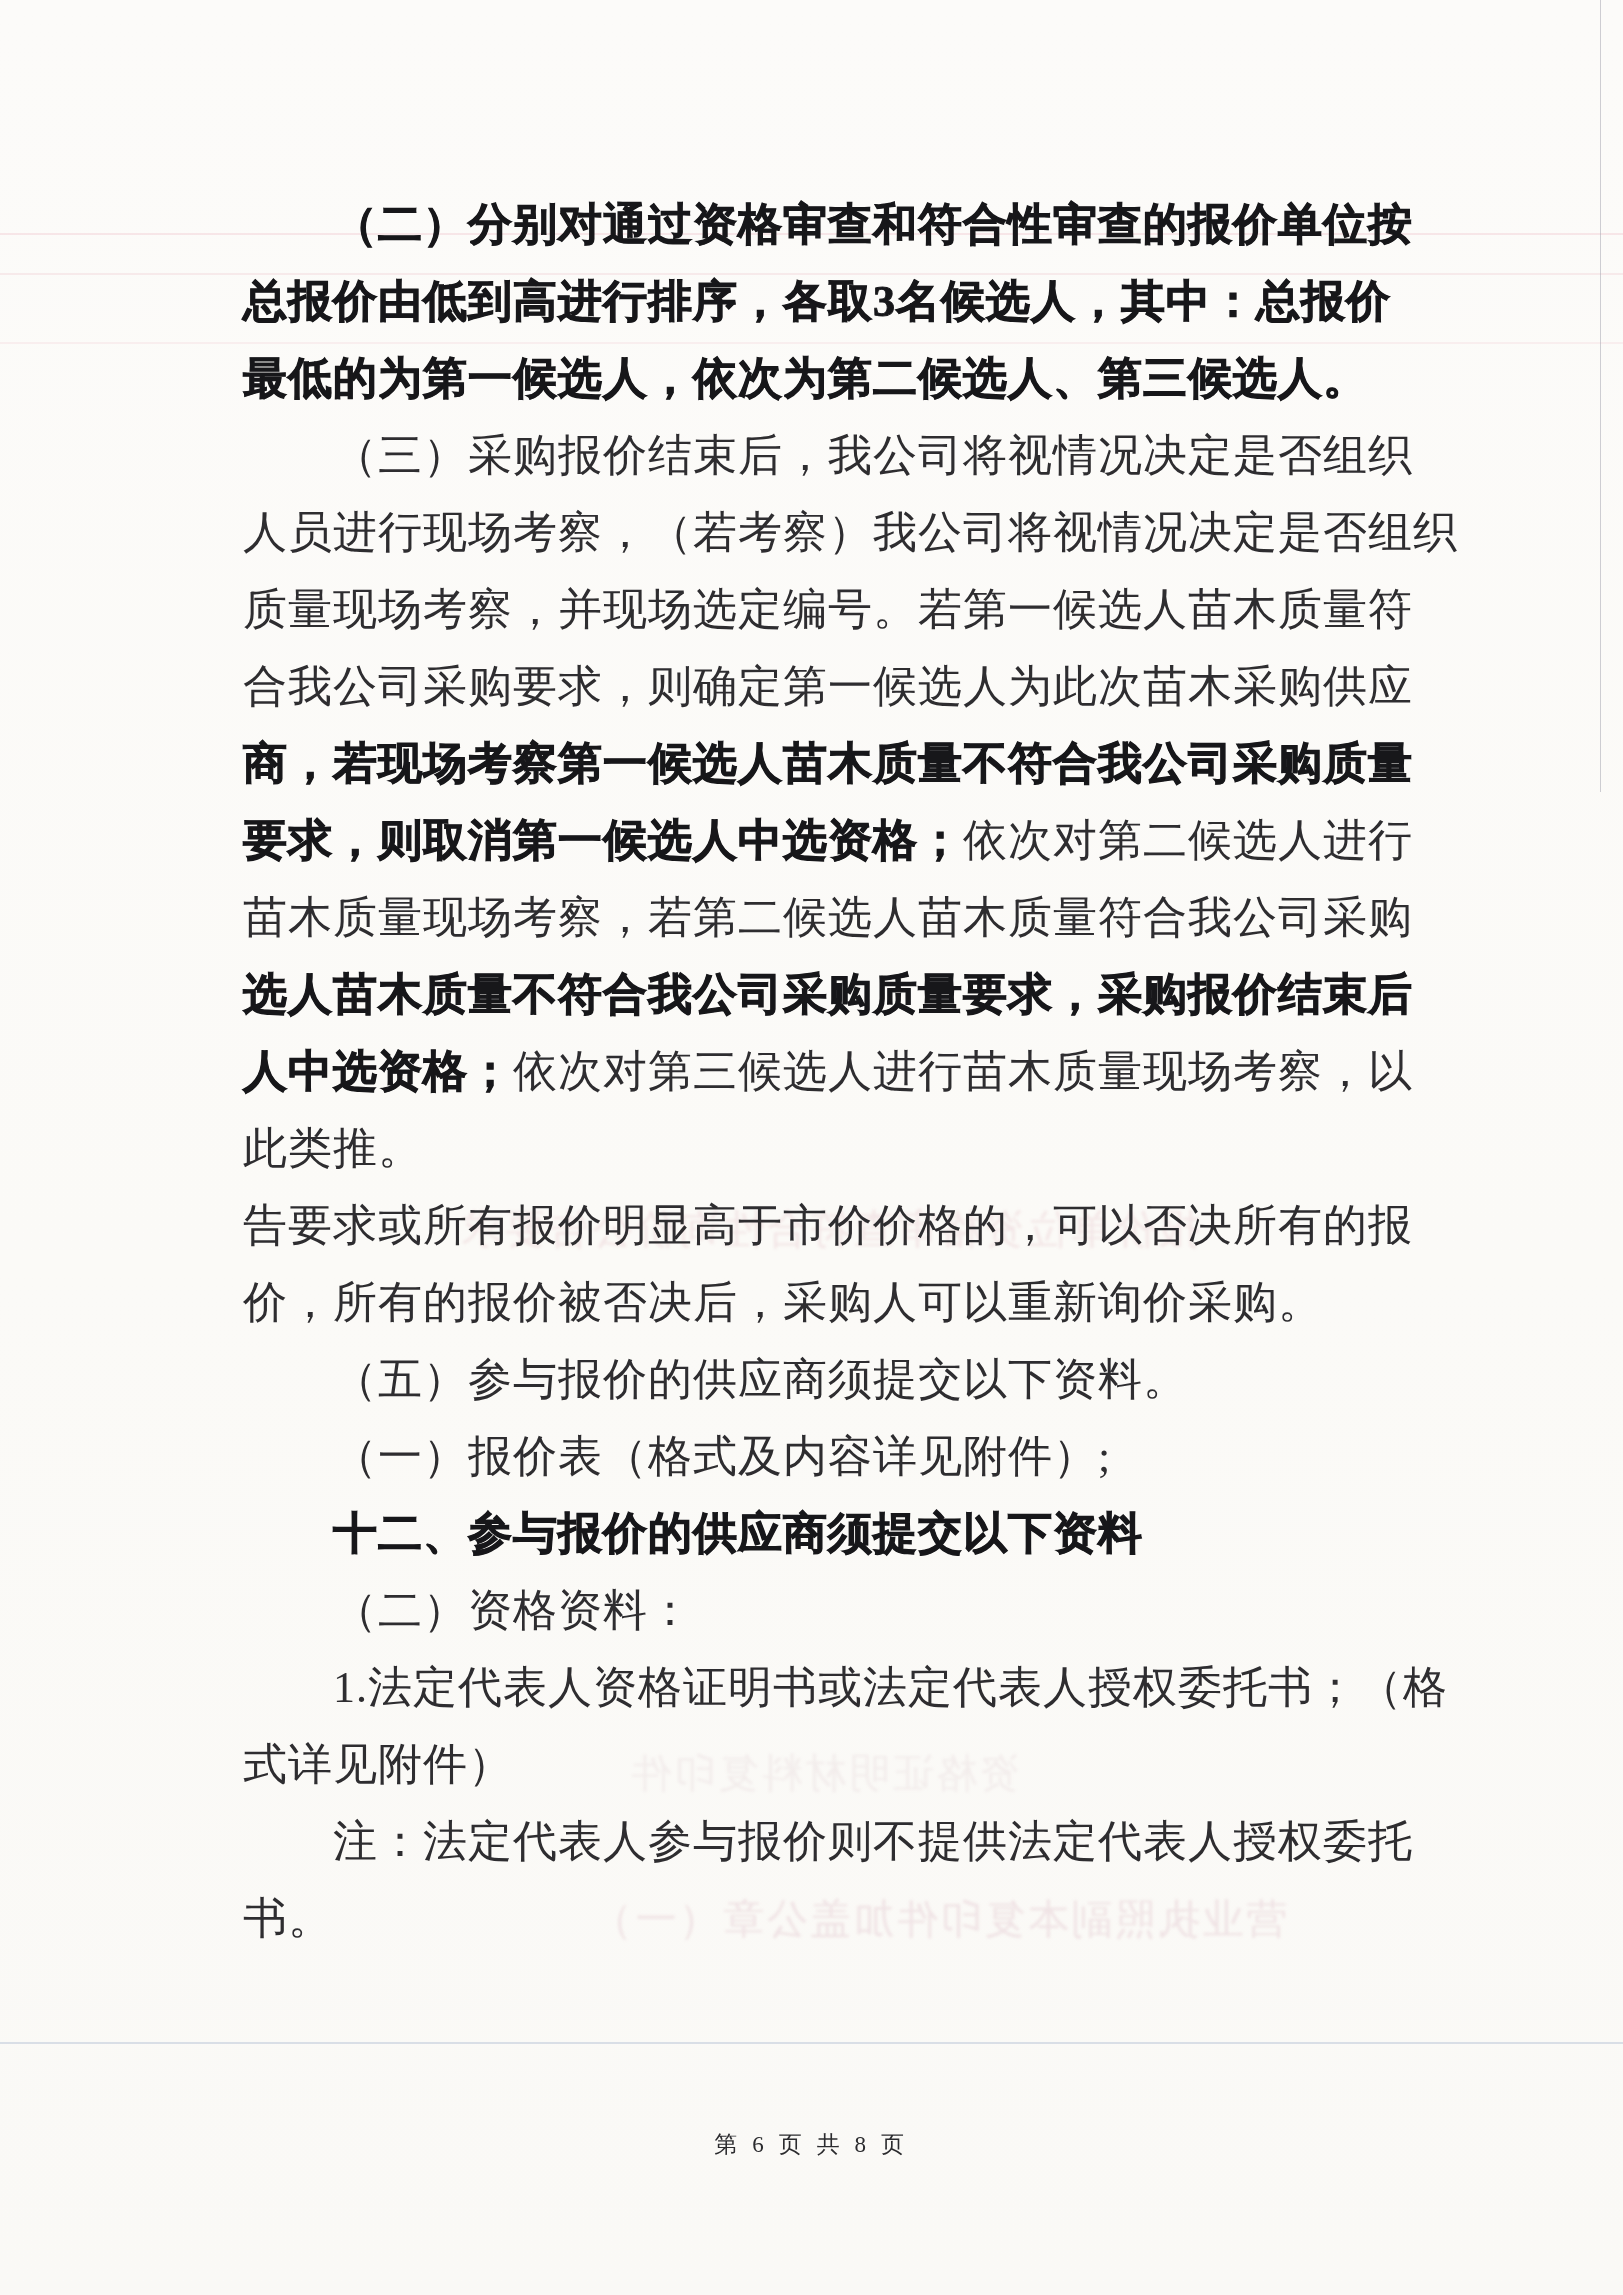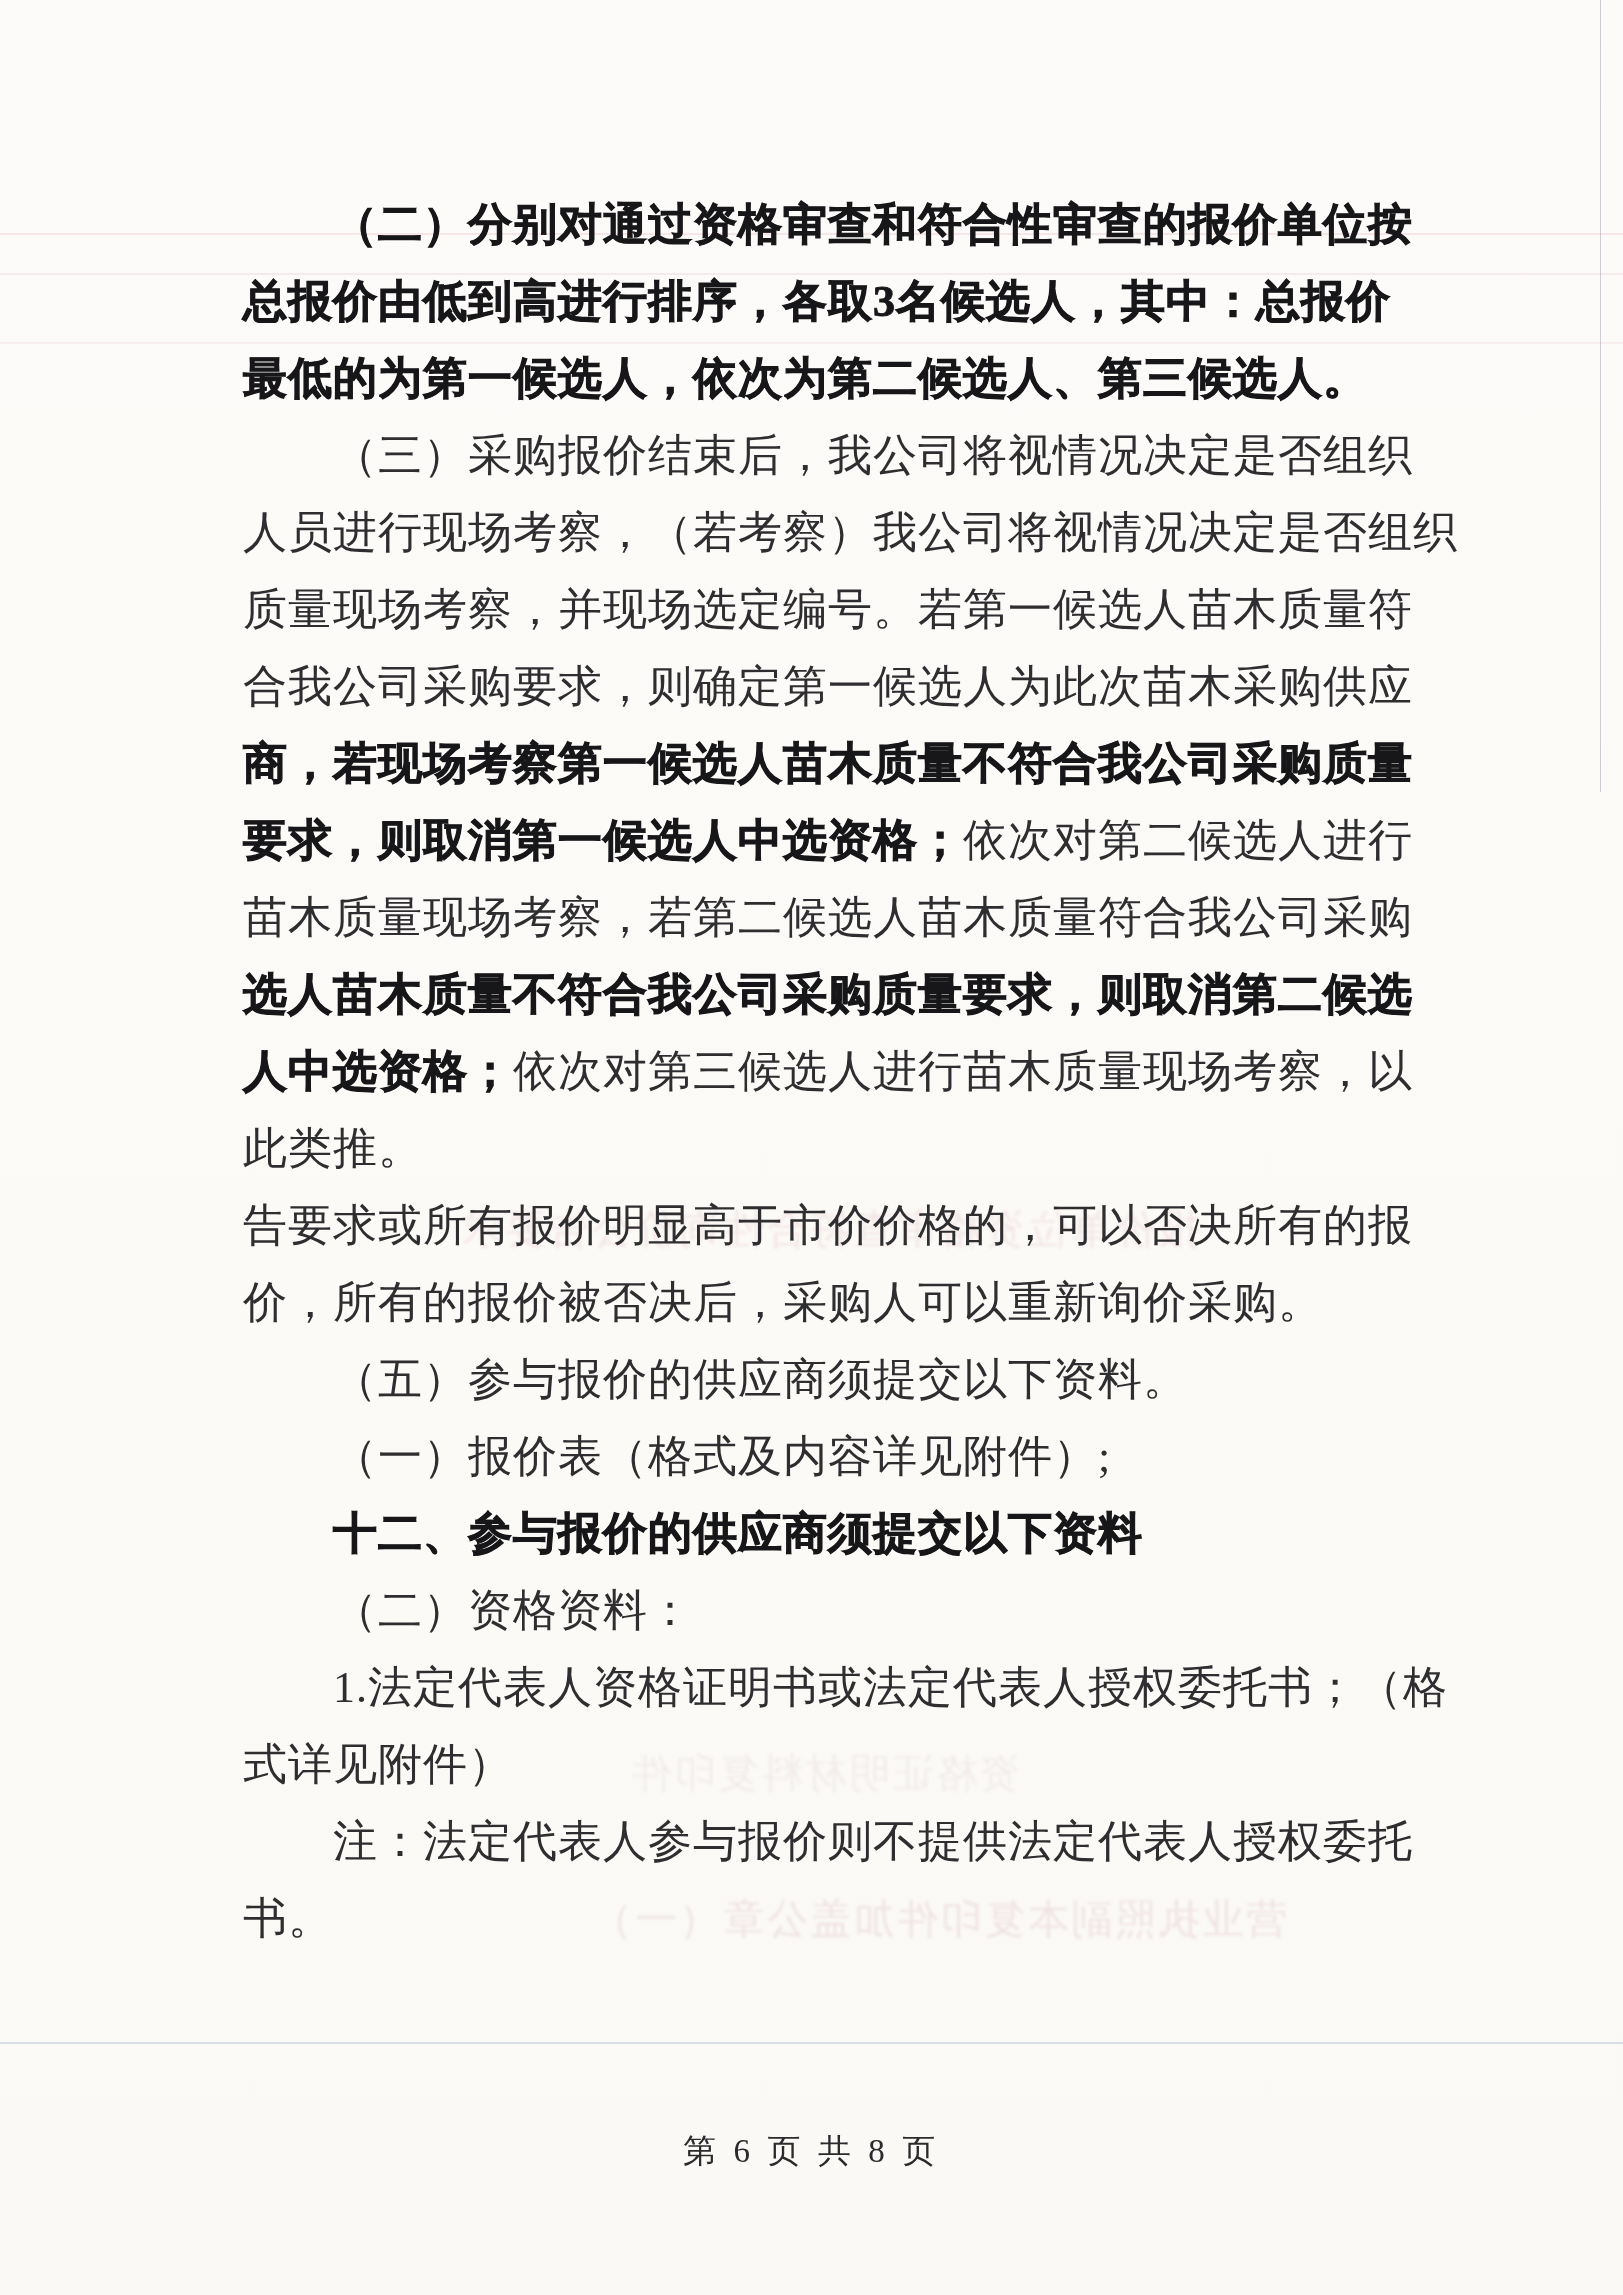--- a/index.html
+++ b/index.html
@@ -39,21 +39,21 @@
     color: #17171a;
     -webkit-text-stroke: 0.9px #17171a;
   }
   
   .footer {
     position: absolute;
     top: 2129px;
     left: 0;
     width: 1623px;
     text-align: center;
-    font-size: 33px;
+    font-size: 23px;
     letter-spacing: 4.6px;
     color: #2b2b2e;
   }
   
   .streak {
     position: absolute;
     left: 0;
     width: 1623px;
     height: 2px;
     pointer-events: none;
@@ -104,21 +104,21 @@
       <div class="line indent"><span class="seg b">（二）分别对通过资格审查和符合性审查的报价单位按</span></div>
       <div class="line"><span class="seg b">总报价由低到高进行排序，各取3名候选人，其中：总报价</span></div>
       <div class="line"><span class="seg b">最低的为第一候选人，依次为第二候选人、第三候选人。</span></div>
       <div class="line indent"><span class="seg">（三）采购报价结束后，我公司将视情况决定是否组织</span></div>
       <div class="line"><span class="seg">人员进行现场考察，（若考察）我公司将视情况决定是否组织</span></div>
       <div class="line"><span class="seg">质量现场考察，并现场选定编号。若第一候选人苗木质量符</span></div>
       <div class="line"><span class="seg">合我公司采购要求，则确定第一候选人为此次苗木采购供应</span></div>
       <div class="line"><span class="seg b">商，若现场考察第一候选人苗木质量不符合我公司采购质量</span></div>
       <div class="line"><span class="seg b">要求，则取消第一候选人中选资格；</span><span class="seg">依次对第二候选人进行</span></div>
       <div class="line"><span class="seg">苗木质量现场考察，若第二候选人苗木质量符合我公司采购</span></div>
-      <div class="line"><span class="seg b">选人苗木质量不符合我公司采购质量要求，则取消第二候选</span></div>
+      <div class="line"><span class="seg b">选人苗木质量不符合我公司采购质量要求，采购报价结束后</span></div>
       <div class="line"><span class="seg b">人中选资格；</span><span class="seg">依次对第三候选人进行苗木质量现场考察，以</span></div>
       <div class="line"><span class="seg">此类推。</span></div>
       <div class="line"><span class="seg">告要求或所有报价明显高于市价价格的，可以否决所有的报</span></div>
       <div class="line"><span class="seg">价，所有的报价被否决后，采购人可以重新询价采购。</span></div>
       <div class="line indent"><span class="seg">（五）参与报价的供应商须提交以下资料。</span></div>
       <div class="line indent"><span class="seg">（一）报价表（格式及内容详见附件）;</span></div>
       <div class="line indent"><span class="seg b">十二、参与报价的供应商须提交以下资料</span></div>
       <div class="line indent"><span class="seg">（二）资格资料：</span></div>
       <div class="line indent"><span class="seg">1.法定代表人资格证明书或法定代表人授权委托书；（格</span></div>
       <div class="line"><span class="seg">式详见附件）</span></div>

